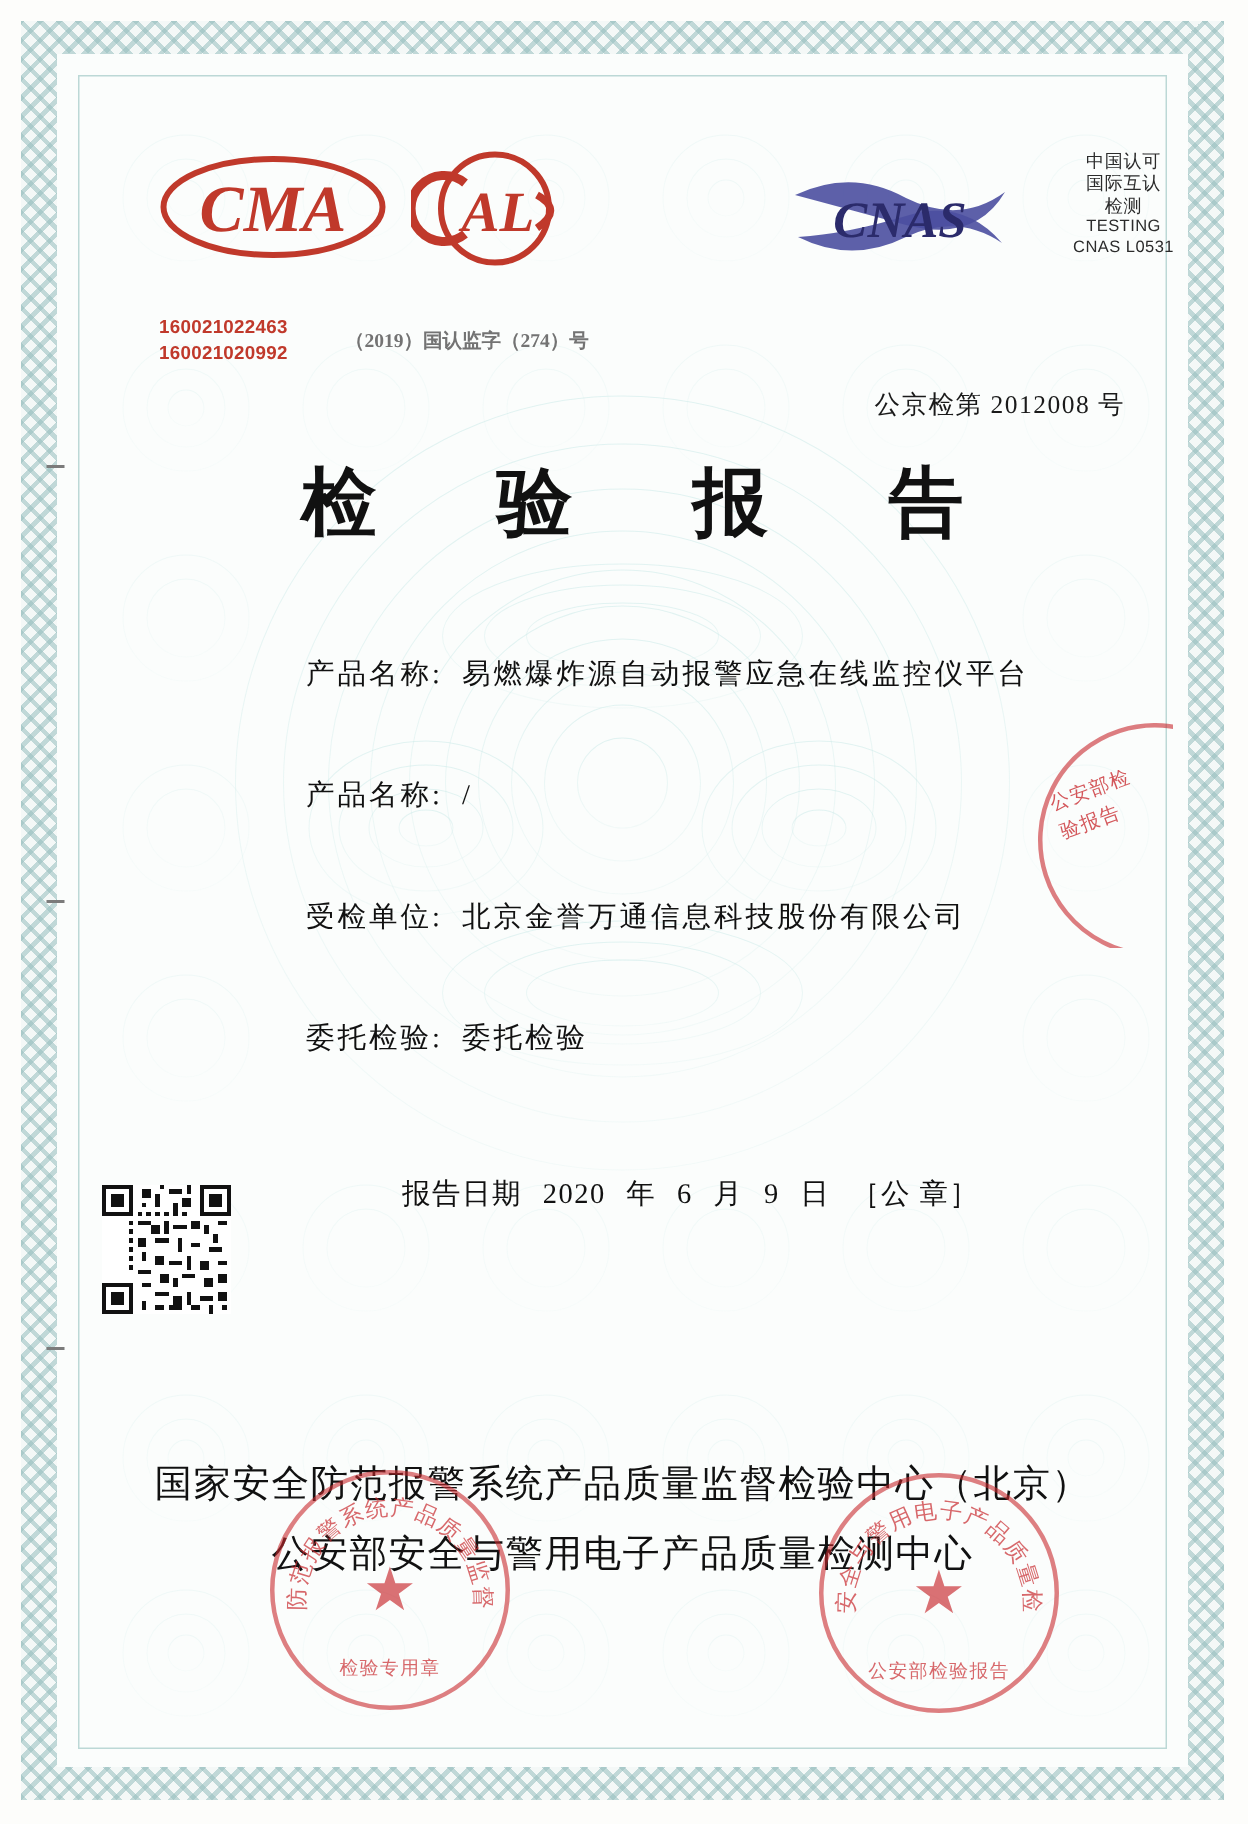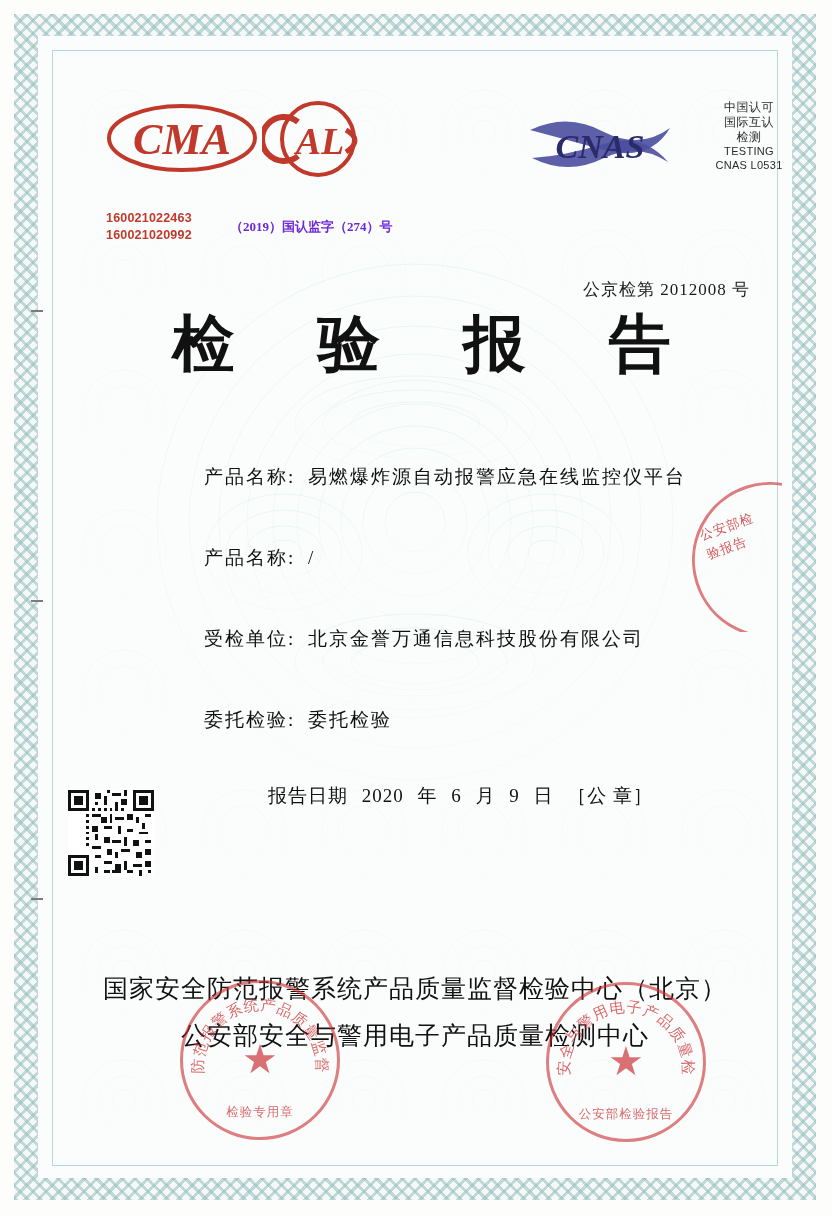--- a/index.html
+++ b/index.html
@@ -92,21 +92,21 @@
     top: 40px;
     width: 640px;
     height: 120px;
   }
 
   .cma {
     position: absolute; left: 0; top: 10px;
     width: 152px; height: 72px;
   }
   .cal {
-    position: absolute; left: 156px; top: 8px;
+    position: absolute; left: 168px; top: 8px;
     width: 118px; height: 78px;
   }
   .ilac {
     position: absolute; left: 312px; top: 4px;
     width: 92px; height: 92px;
   }
   .cnas {
     position: absolute; left: 414px; top: 18px;
     width: 160px; height: 68px;
   }
@@ -138,56 +138,55 @@
     font-size: 12.5px;
     font-weight: bold;
     line-height: 1.35;
     letter-spacing: 0.2px;
     text-align: right;
   }
   .cal-code {
     position: absolute;
     left: 176px;
     top: 166px;
-    color: #6d28d9;
+    color: #737373;
     font-family: "Liberation Serif", serif;
     font-size: 13px;
     font-weight: bold;
     white-space: nowrap;
   }
 
   .report-no {
     position: absolute;
     right: 26px;
     top: 206px;
     font-size: 17px;
     color: #1a1a1a;
     letter-spacing: 1px;
     white-space: nowrap;
-    margin-top: 20px;
   }
 
   .title {
     position: absolute;
     left: 0;
     right: 0;
     top: 250px;
     text-align: center;
-    font-size: 62px;
+    font-size: 50px;
     font-weight: bold;
     letter-spacing: 34px;
     text-indent: 34px;
     color: #111;
     padding-left: 13px;
   }
 
   .fields {
     position: absolute;
     left: 150px;
-    top: 412px;
+    top: 384px;
     width: 560px;
   }
   .field-row {
     margin-bottom: 55px;
     font-size: 19px;
     color: #111;
     white-space: nowrap;
   }
   .field-label { letter-spacing: 2px; }
   .field-value { margin-left: 8px; letter-spacing: 2px; }

